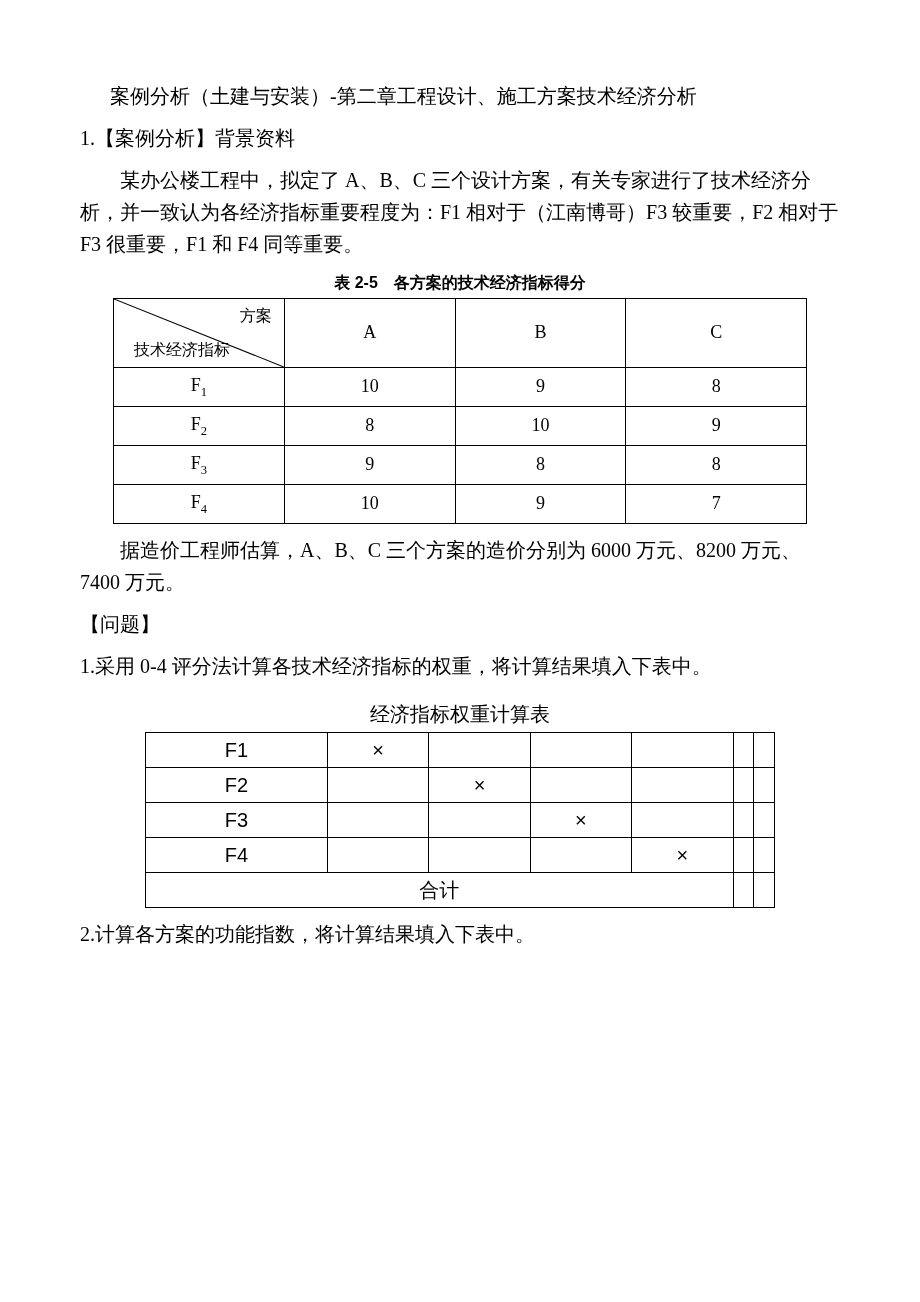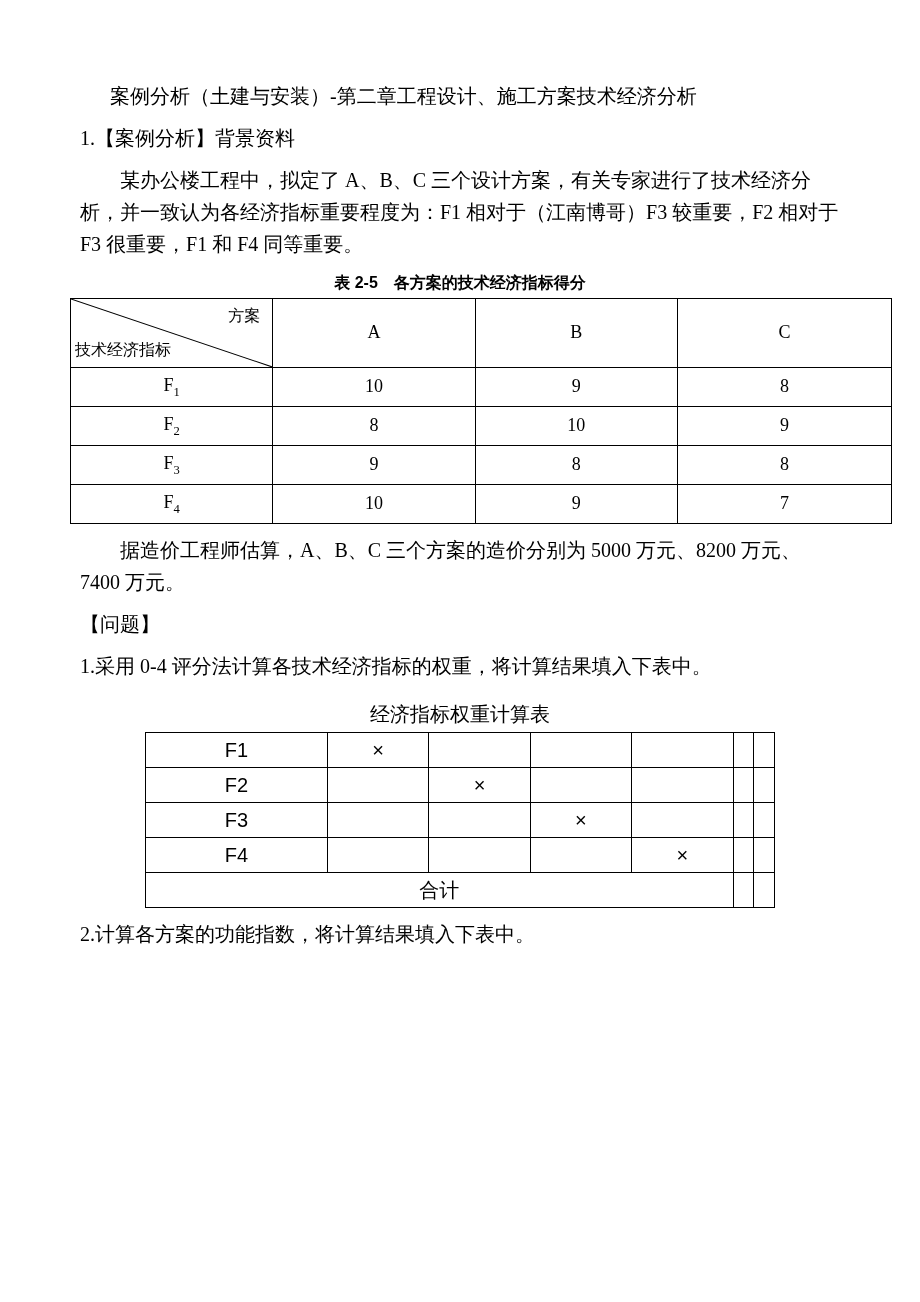--- a/index.html
+++ b/index.html
@@ -43,41 +43,41 @@
       border-collapse: collapse;
       margin: 0 auto;
     }
     td, th {
       border: 1px solid #000;
       text-align: center;
       vertical-align: middle;
     }
     
     .tbl1 {
-      width: 822px;
+      width: 694px;
       font-family: "Times New Roman", serif;
       font-size: 18px;
     }
     .tbl1 td { height: 36px; }
     .tbl1 .hcell { height: 66px; position: relative; }
     .diag {
       position: absolute;
       top: 0; left: 0; width: 100%; height: 100%;
       pointer-events: none;
     }
     .diag line { stroke: #000; stroke-width: 1; }
     .diag-top {
       position: absolute;
       top: 4px; right: 12px;
       font-family: "SimSun", serif;
       font-size: 16px;
     }
     .diag-bot {
       position: absolute;
-      bottom: 4px; left: 4px;
+      bottom: 4px; left: 20px;
       font-family: "SimSun", serif;
       font-size: 16px;
       margin-top: 37px;
     }
     .sub { font-size: 0.7em; vertical-align: sub; }
     
     .tbl2 {
       width: 630px;
       font-family: "SimSun", "Arial", sans-serif;
       font-size: 20px;
@@ -131,21 +131,21 @@
   </tr>
   <tr>
     <td><span>F</span><span class="sub">4</span></td>
     <td>10</td>
     <td>9</td>
     <td>7</td>
   </tr>
 </tbody>
   </table>
 
-<p class="para indent">据造价工程师估算，A、B、C 三个方案的造价分别为 5000 万元、8200 万元、7400 万元。</p>
+<p class="para indent">据造价工程师估算，A、B、C 三个方案的造价分别为 6000 万元、8200 万元、7400 万元。</p>
 <p class="para">【问题】</p>
 <p class="para">1.采用 0-4 评分法计算各技术经济指标的权重，将计算结果填入下表中。</p>
 
 <div class="caption2">经济指标权重计算表</div>
 
 <table class="tbl2">
   <tbody>
   <tr>
     <td>F1</td>
     <td>×</td>

